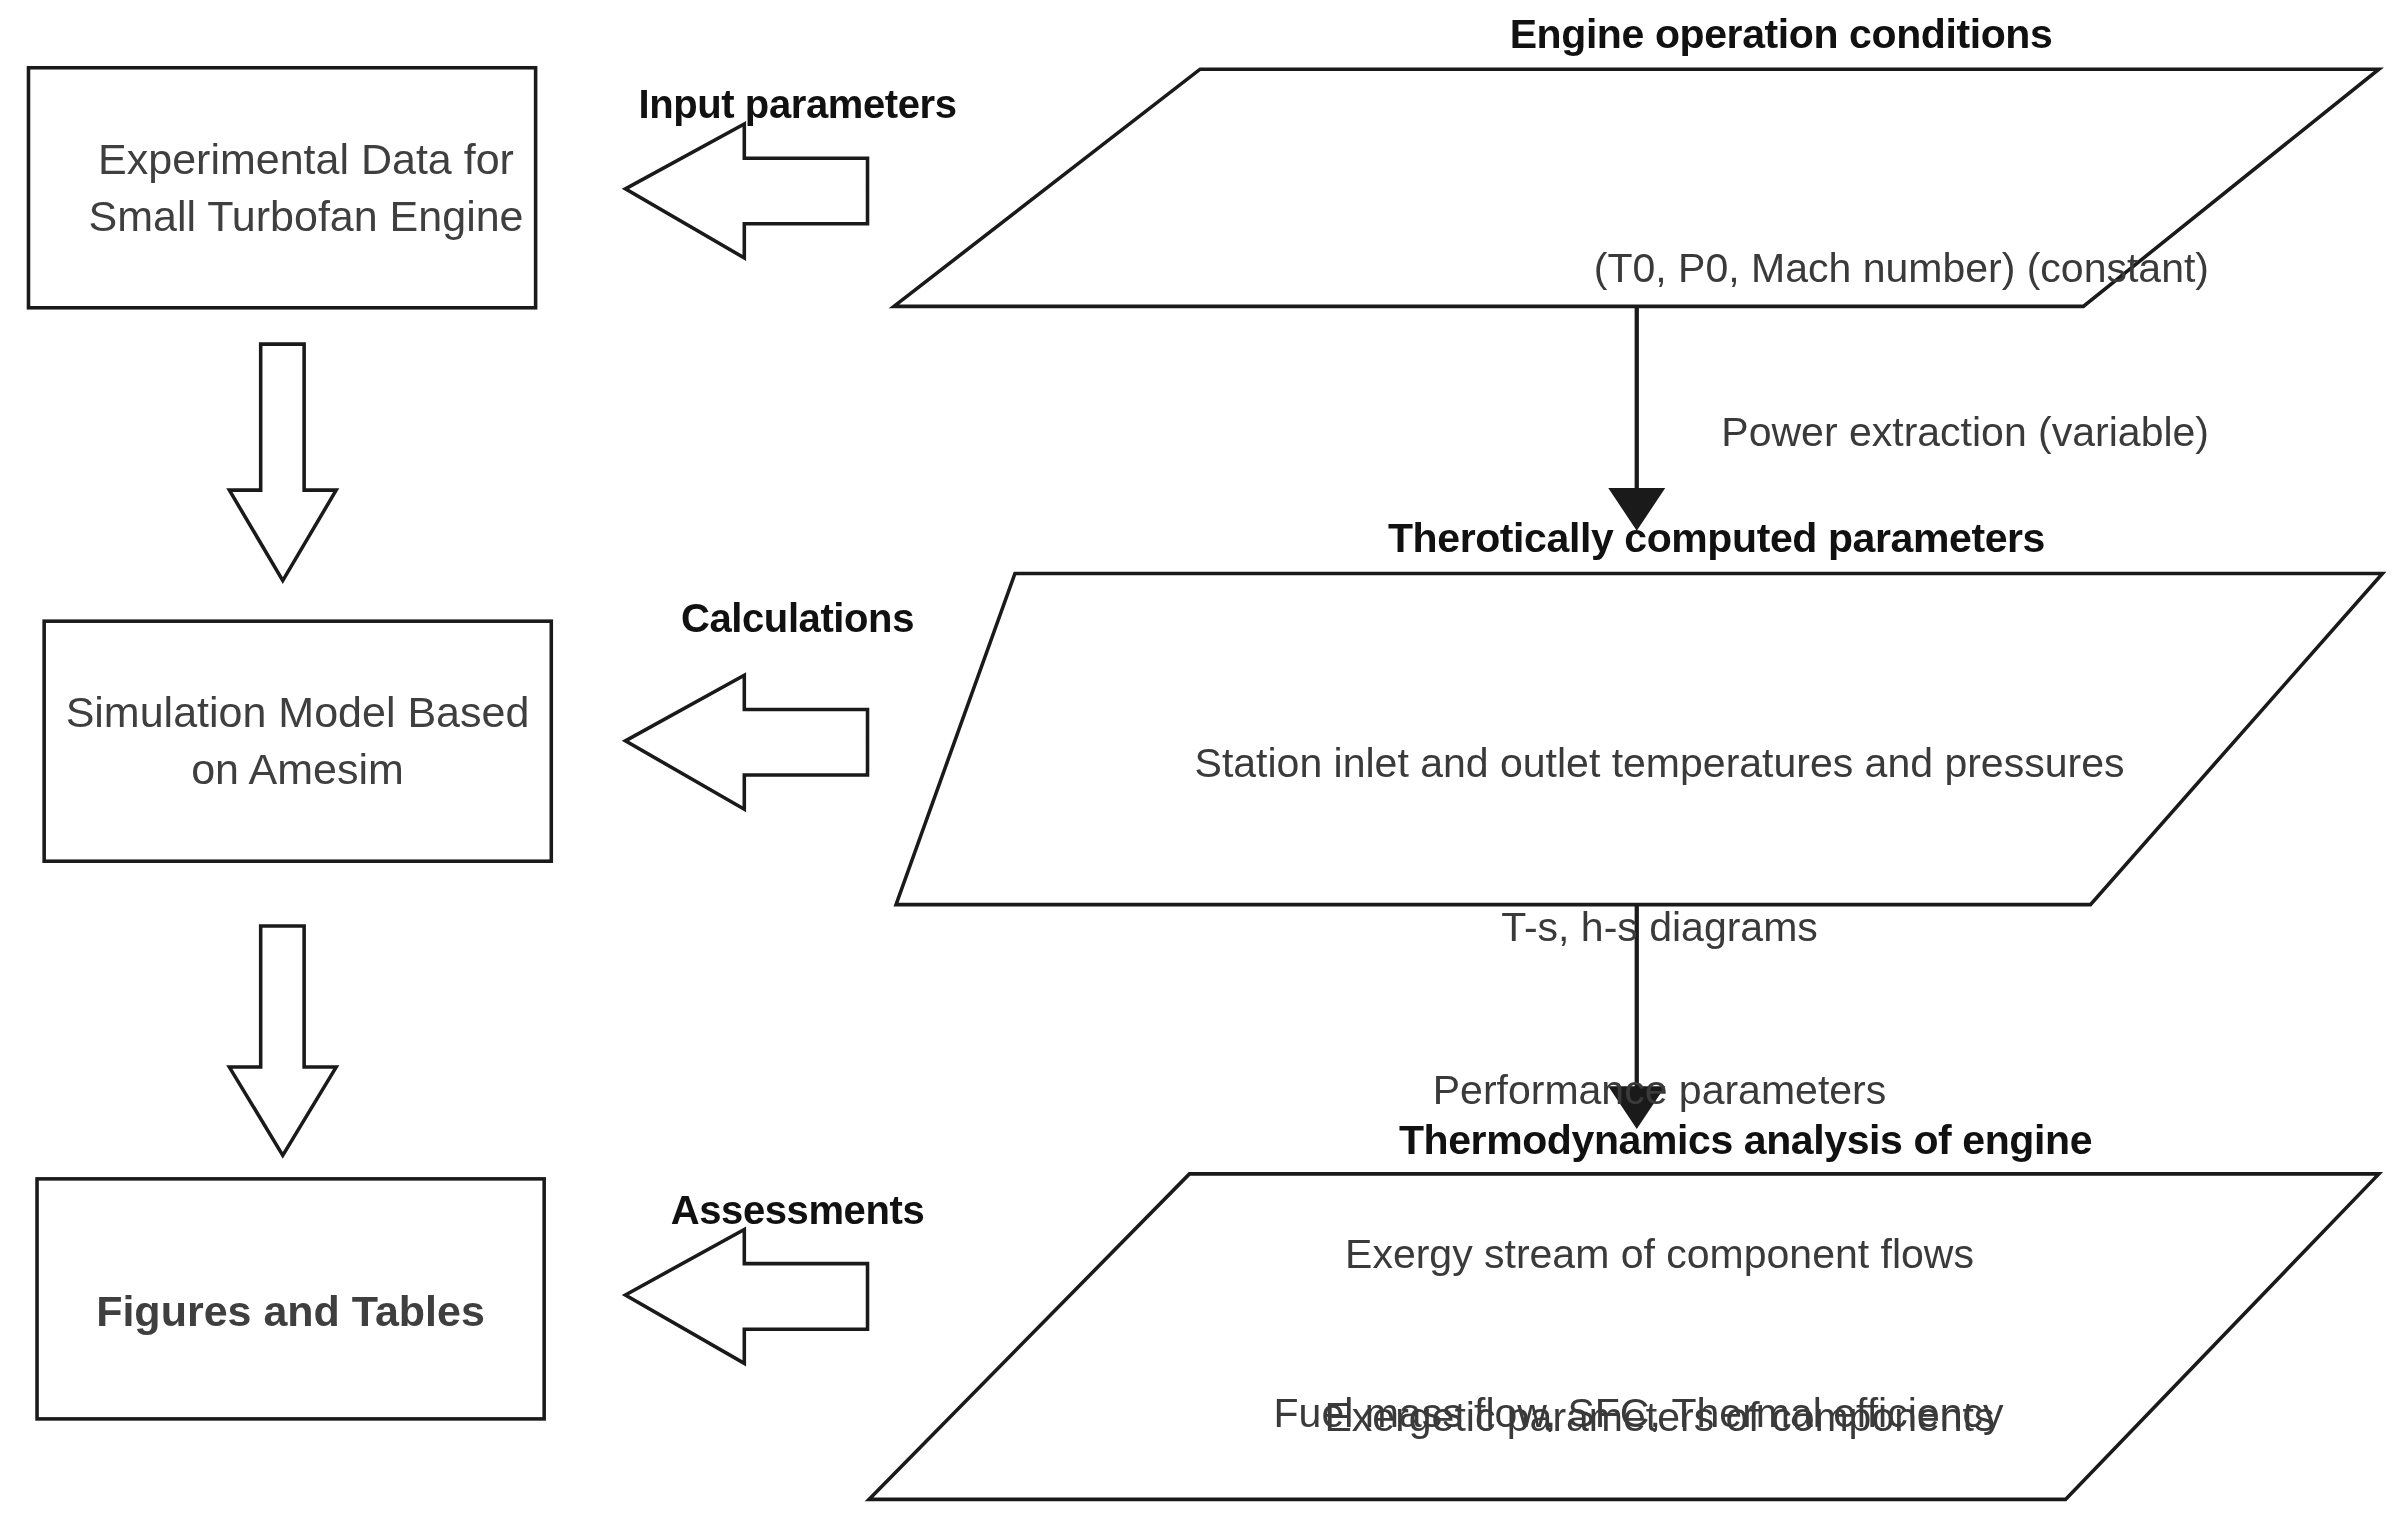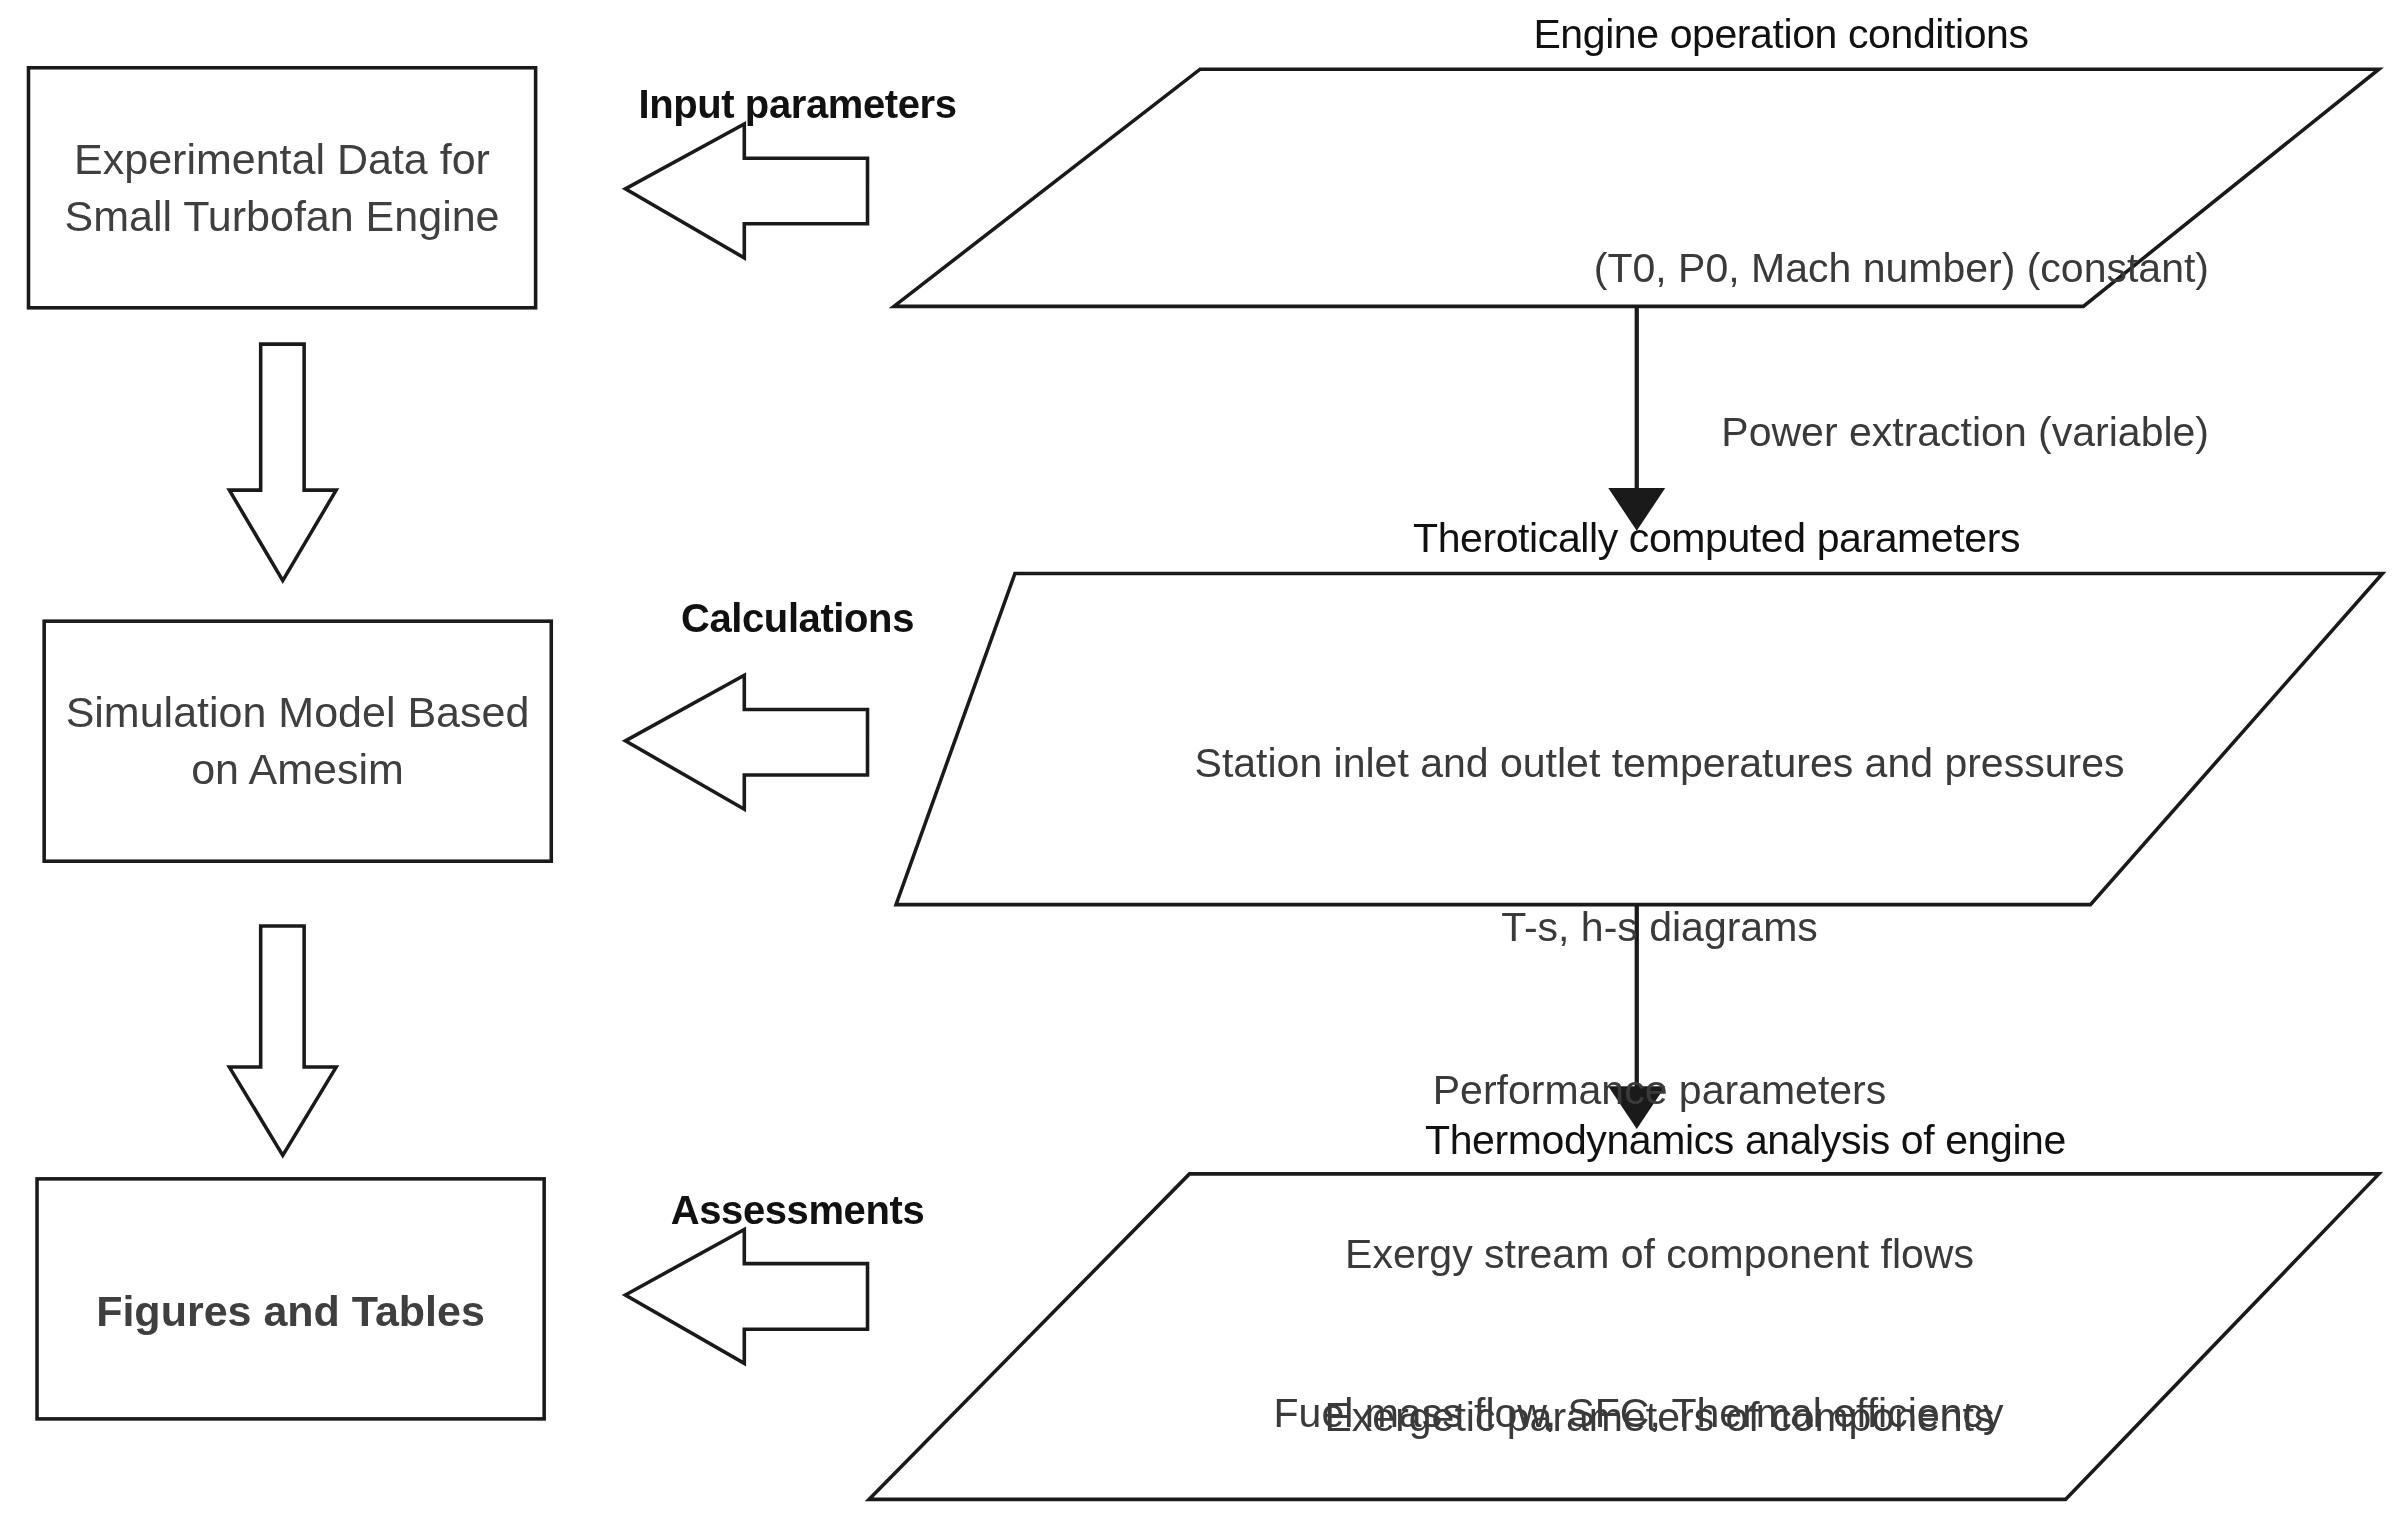--- a/index.html
+++ b/index.html
@@ -49,21 +49,21 @@
     text-align: center;
     line-height: 1.33;
   }
   .body-txt {
     font-size: 41px;
     font-weight: 400;
     color: #3a3a3a;
   }
   .hdr-txt {
     font-size: 41px;
-    font-weight: 400;
+    font-weight: 700;
     color: #111111;
     letter-spacing: -0.4px;
   }
   .lbl-txt {
     font-size: 40px;
     font-weight: 700;
     color: #111111;
     letter-spacing: -0.4px;
     text-align: center;
   }
@@ -103,21 +103,21 @@
 
     <polygon class="shape-stroke" points="1670,1648 3340,1648 2900,2105 1220,2105"></polygon>
 
     <line class="thin-line" x1="2298" y1="432" x2="2298" y2="705"></line>
     <polygon class="solid-head" points="2298,745 2258,685 2338,685"></polygon>
 
     <line class="thin-line" x1="2298" y1="1272" x2="2298" y2="1545"></line>
     <polygon class="solid-head" points="2298,1585 2258,1525 2338,1525"></polygon>
   </svg>
 
-  <div class="txt box-txt center-block" style="left:28.5px; top:68px; width:507px; height:240px;">
+  <div class="txt box-txt center-block" style="left:28.5px; top:68px; width:507px; height:240px;padding-left:24px;">
     <div>Experimental Data for</div>
     <div>Small Turbofan Engine</div>
   </div>
 
   <div class="txt box-txt center-block" style="left:44px; top:621px; width:507px; height:240px;">
     <div>Simulation Model Based</div>
     <div>on Amesim</div>
   </div>
 
   <div class="txt box-txt center-block" style="left:37px; top:1228px; width:507px; height:168px;font-weight:bold;">

